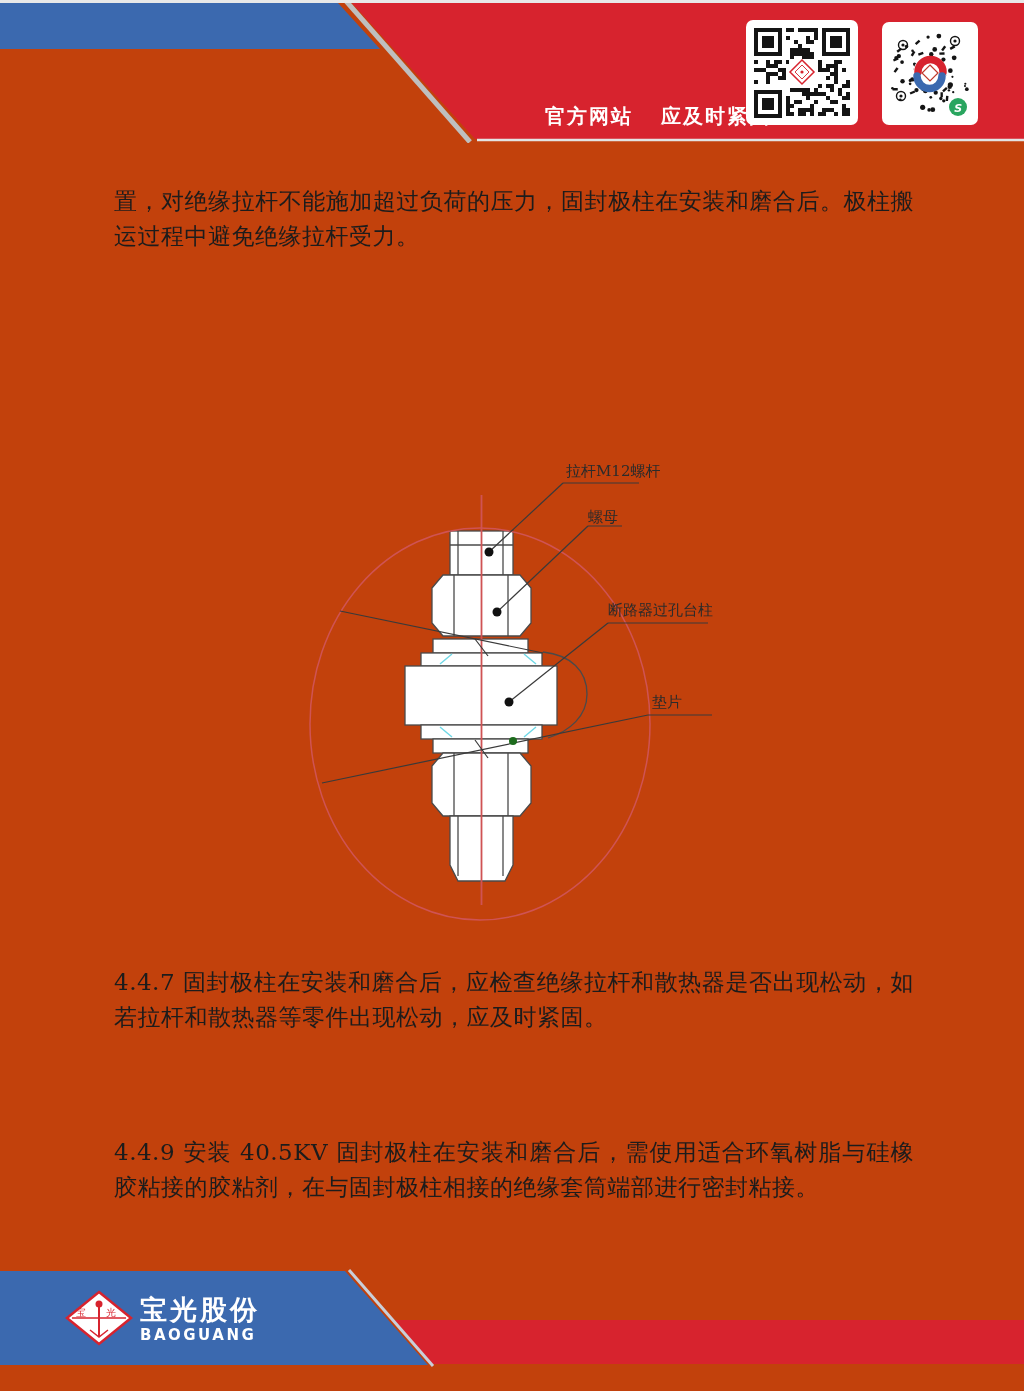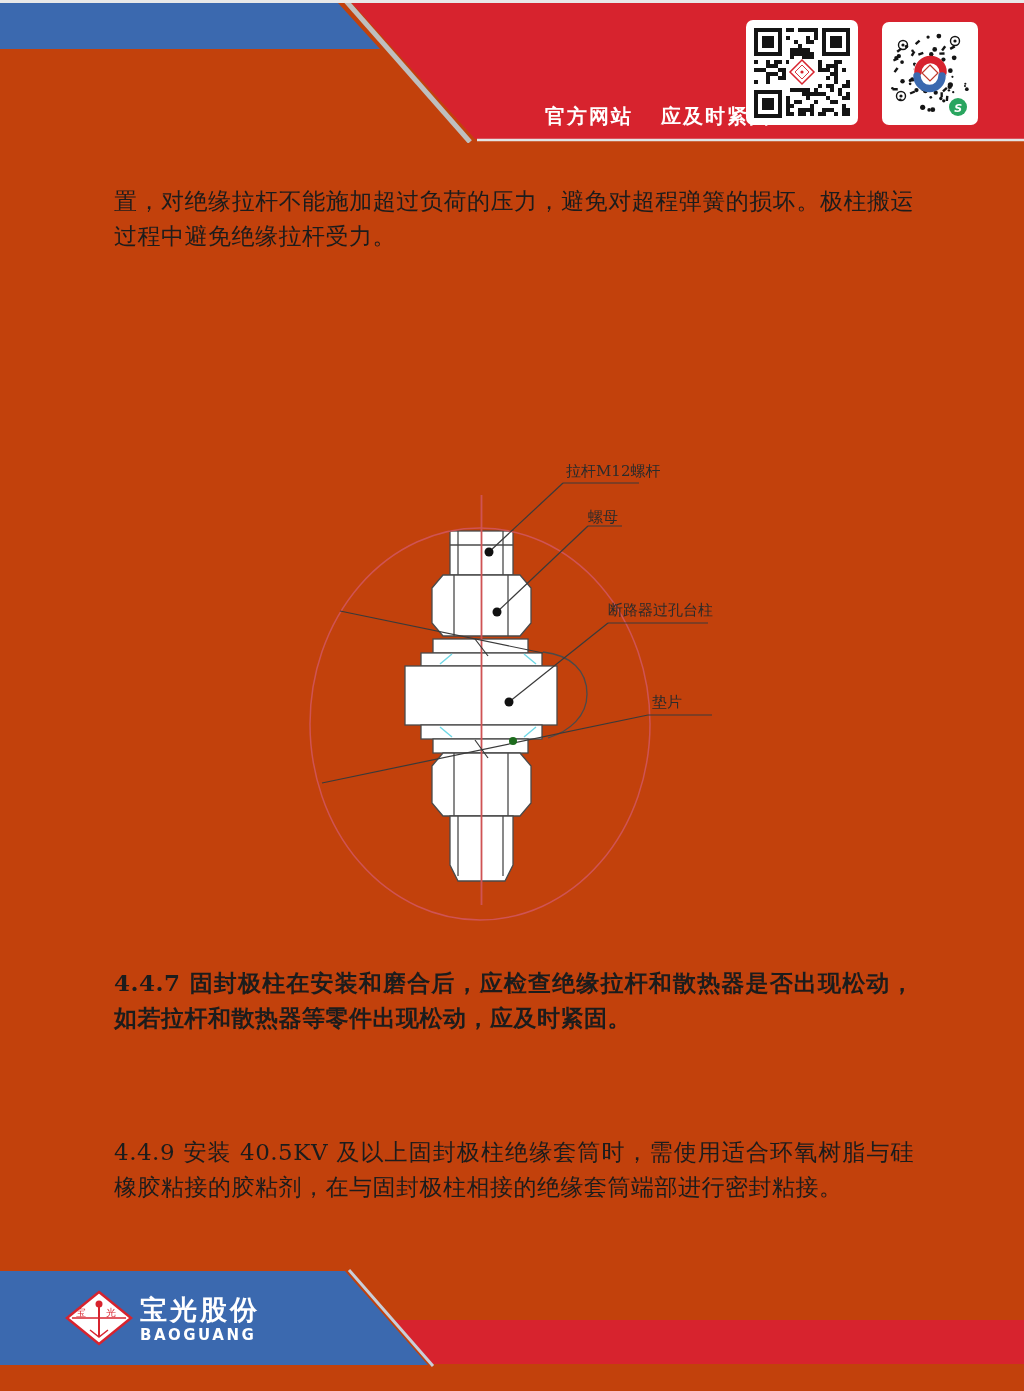--- a/index.html
+++ b/index.html
@@ -9,21 +9,21 @@
   .band{position:absolute;left:0;}
   .nav{position:absolute;top:100px;left:545px;display:flex;gap:28px;
        font-family:"DejaVu Sans", sans-serif;font-weight:bold;font-size:20px;color:#ffffff;letter-spacing:2px;}
   .qrbox{position:absolute;background:#ffffff;border-radius:7px;display:flex;align-items:center;justify-content:center;}
   .qr1{top:17px;left:746px;width:112px;height:105px;}
   .qr2{top:19px;left:882px;width:96px;height:103px;}
   .para{position:absolute;left:114px;width:800px;font-size:23px;line-height:35px;color:#1c1c1c;
         text-align:justify;letter-spacing:0.5px;margin:0;}
   .p1{top:181px;}
   .p2{top:266px;}
-  .p3{top:962px;font-weight:bold;}
+  .p3{top:962px;}
   .p4{top:1047px;}
   .p5{top:1132px;}
   .fig{position:absolute;top:440px;left:280px;}
   .fig text{font-family:"DejaVu Serif", serif;font-size:15px;fill:#2b2b2b;}
   .footer-text-cn{font-family:"DejaVu Sans", sans-serif;font-weight:bold;font-size:27px;fill:#ffffff;letter-spacing:3px;}
   .footer-text-en{font-family:"DejaVu Sans", sans-serif;font-weight:bold;font-size:15px;fill:#ffffff;letter-spacing:2.5px;}
 </style>
 </head>
 <body>
 
@@ -252,23 +252,23 @@
         <circle cx="13" cy="68" r="1.6" fill="#141414"></circle>
         <circle cx="42" cy="45" r="17" fill="#fff"></circle>
         <path d="M30,44 A12.5,12.5 0 0 1 55,44" fill="none" stroke="#D7232E" stroke-width="7.5" stroke-linecap="round"></path>
         <path d="M29,48 A12.5,12.5 0 0 0 54,48" fill="none" stroke="#3B69AF" stroke-width="7.5" stroke-linecap="round"></path>
         <polygon points="42,37 50,45 42,53 34,45" fill="#fff" stroke="#c0392b" stroke-width="1.2"></polygon>
         <circle cx="70" cy="79" r="9" fill="#29a55f"></circle>
         <text x="66.3" y="83.5" fill="#fff" style="font:italic bold 11px &quot;DejaVu Sans&quot;,sans-serif;">S</text>
       </svg>
   </div>
 
-  <p class="para p1">置，对绝缘拉杆不能施加超过负荷的压力，避免对超程弹簧的损坏。极柱搬运过程中避免绝缘拉杆受力。</p>
+  <p class="para p1">置，对绝缘拉杆不能施加超过负荷的压力，固封极柱在安装和磨合后。极柱搬运过程中避免绝缘拉杆受力。</p>
   <p class="para p3">4.4.7 固封极柱在安装和磨合后，应检查绝缘拉杆和散热器是否出现松动，如若拉杆和散热器等零件出现松动，应及时紧固。</p>
-  <p class="para p5">4.4.9 安装 40.5KV 及以上固封极柱绝缘套筒时，需使用适合环氧树脂与硅橡胶粘接的胶粘剂，在与固封极柱相接的绝缘套筒端部进行密封粘接。</p>
+  <p class="para p5">4.4.9 安装 40.5KV 固封极柱在安装和磨合后，需使用适合环氧树脂与硅橡胶粘接的胶粘剂，在与固封极柱相接的绝缘套筒端部进行密封粘接。</p>
 
   <svg class="fig" width="460" height="505" viewBox="280 440 460 505">
     <g stroke="#4a4a4a" stroke-width="1.3" fill="#ffffff">
 
       <rect x="450" y="528" width="63" height="44"></rect>
       <line x1="458" y1="528" x2="458" y2="572" fill="none"></line>
       <line x1="503" y1="528" x2="503" y2="572" fill="none"></line>
       <line x1="450" y1="542" x2="513" y2="542" fill="none"></line>
 
       <polygon points="432,585 443,572 520,572 531,585 531,620 520,633 443,633 432,620"></polygon>

